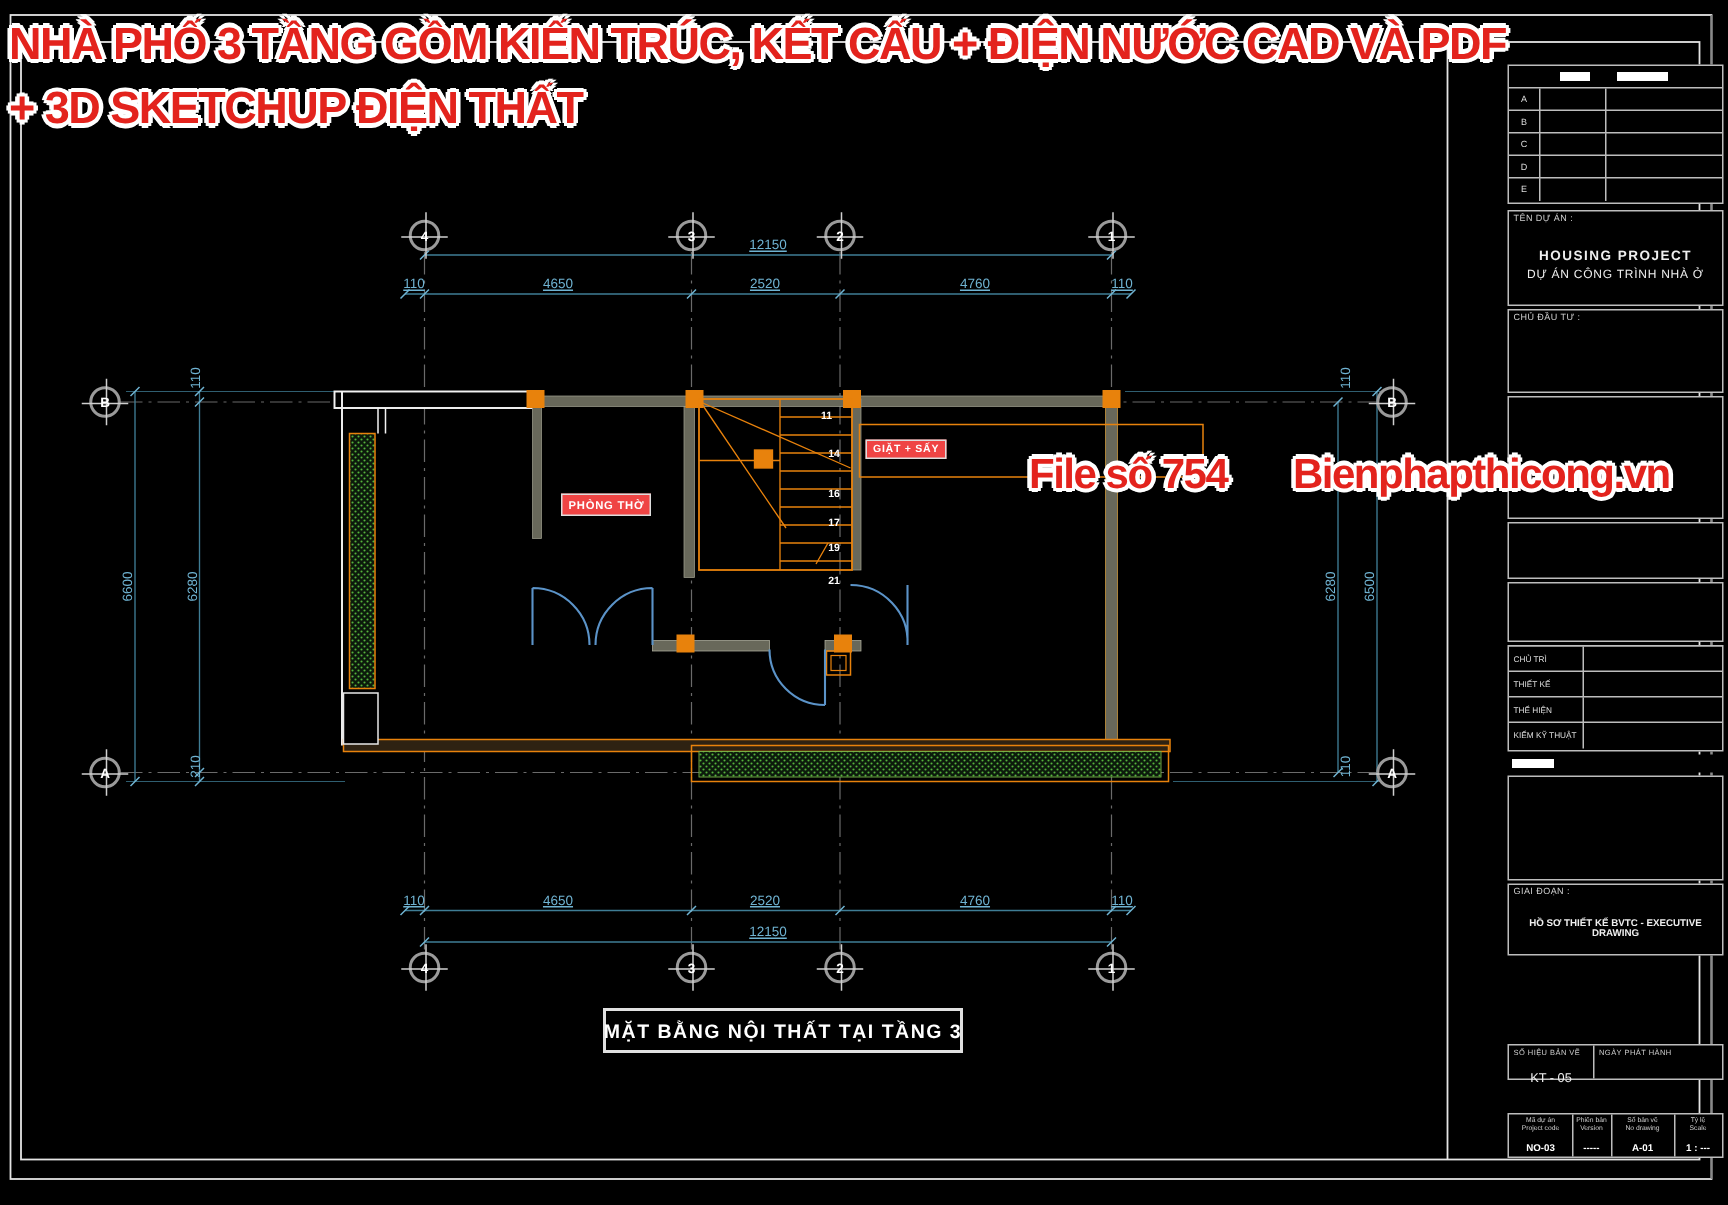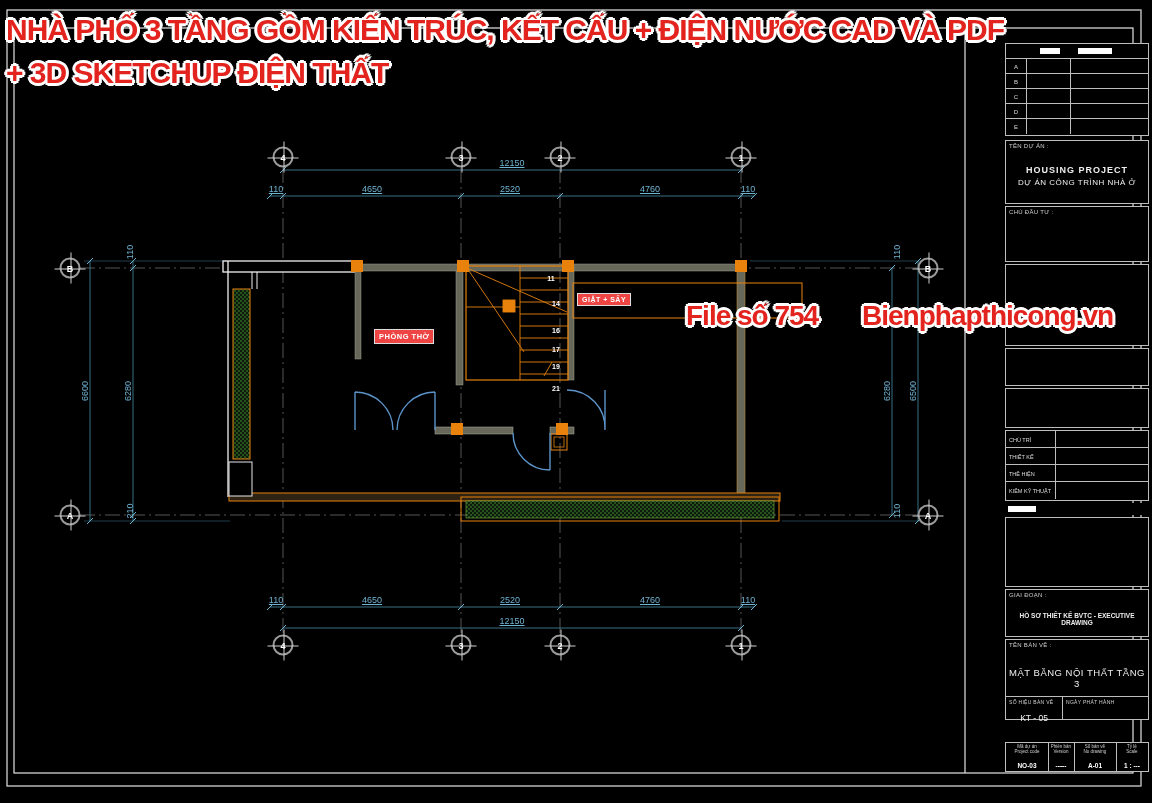--- a/index.html
+++ b/index.html
@@ -169,20 +169,21 @@
 <span class="stepnum" style="left:551px;top:278px">11</span>
 <span class="stepnum" style="left:556px;top:303px">14</span>
 <span class="stepnum" style="left:556px;top:330px">16</span>
 <span class="stepnum" style="left:556px;top:349px">17</span>
 <span class="stepnum" style="left:556px;top:366px">19</span>
 <span class="stepnum" style="left:556px;top:388px">21</span>
 
 <div class="rlab" style="left:374px;top:329px">PHÒNG THỜ</div>
 <div class="rlab" style="left:577px;top:293px;font-size:7px">GIẶT + SẤY</div>
 
+<div class="caption">MẶT BẰNG NỘI THẤT TẠI TẦNG 3</div>
 
 <div class="tb" style="top:43px;height:93px">
   <div class="wblock" style="left:34px;top:4px;width:20px;height:6px"></div>
   <div class="wblock" style="left:72px;top:4px;width:34px;height:6px"></div>
   <div class="rrow" style="top:14px">
         <div class="rlet">A</div>
         <div class="rdiv"></div>
       </div>
   <div class="rrow" style="top:29px">
         <div class="rlet">B</div>
@@ -235,24 +236,20 @@
   <div class="wblock" style="left:3px;top:3px;width:28px;height:6px"></div>
 </div>
 
 <div class="tb" style="top:517px;height:70px"></div>
 
 <div class="tb" style="top:589px;height:48px">
   <div class="lab">GIAI ĐOẠN :</div>
   <div class="ctr" style="top:22px;font-size:6.5px;font-weight:bold">HỒ SƠ THIẾT KẾ BVTC - EXECUTIVE DRAWING</div>
 </div>
 
-<div class="tb" style="top:639px;height:64px">
-  <div class="lab">TÊN BẢN VẼ :</div>
-  <div class="ctr" style="top:27px;font-size:9.5px;letter-spacing:.5px">MẶT BẰNG NỘI THẤT TẦNG 3</div>
-</div>
 
 <div class="tb" style="top:696px;height:24px">
   <div style="position:absolute;left:0;top:0;bottom:0;width:56px;border-right:1px solid #bdbdbd">
     <div class="lab" style="font-size:5px">SỐ HIỆU BẢN VẼ</div>
     <div class="ctr" style="top:16px;font-size:8.5px">KT - 05</div>
   </div>
   <div style="position:absolute;left:57px;right:0;top:0;bottom:0">
     <div class="lab" style="font-size:5px">NGÀY PHÁT HÀNH</div>
     <div class="ctr" style="top:16px;font-size:8px"></div>
   </div>

